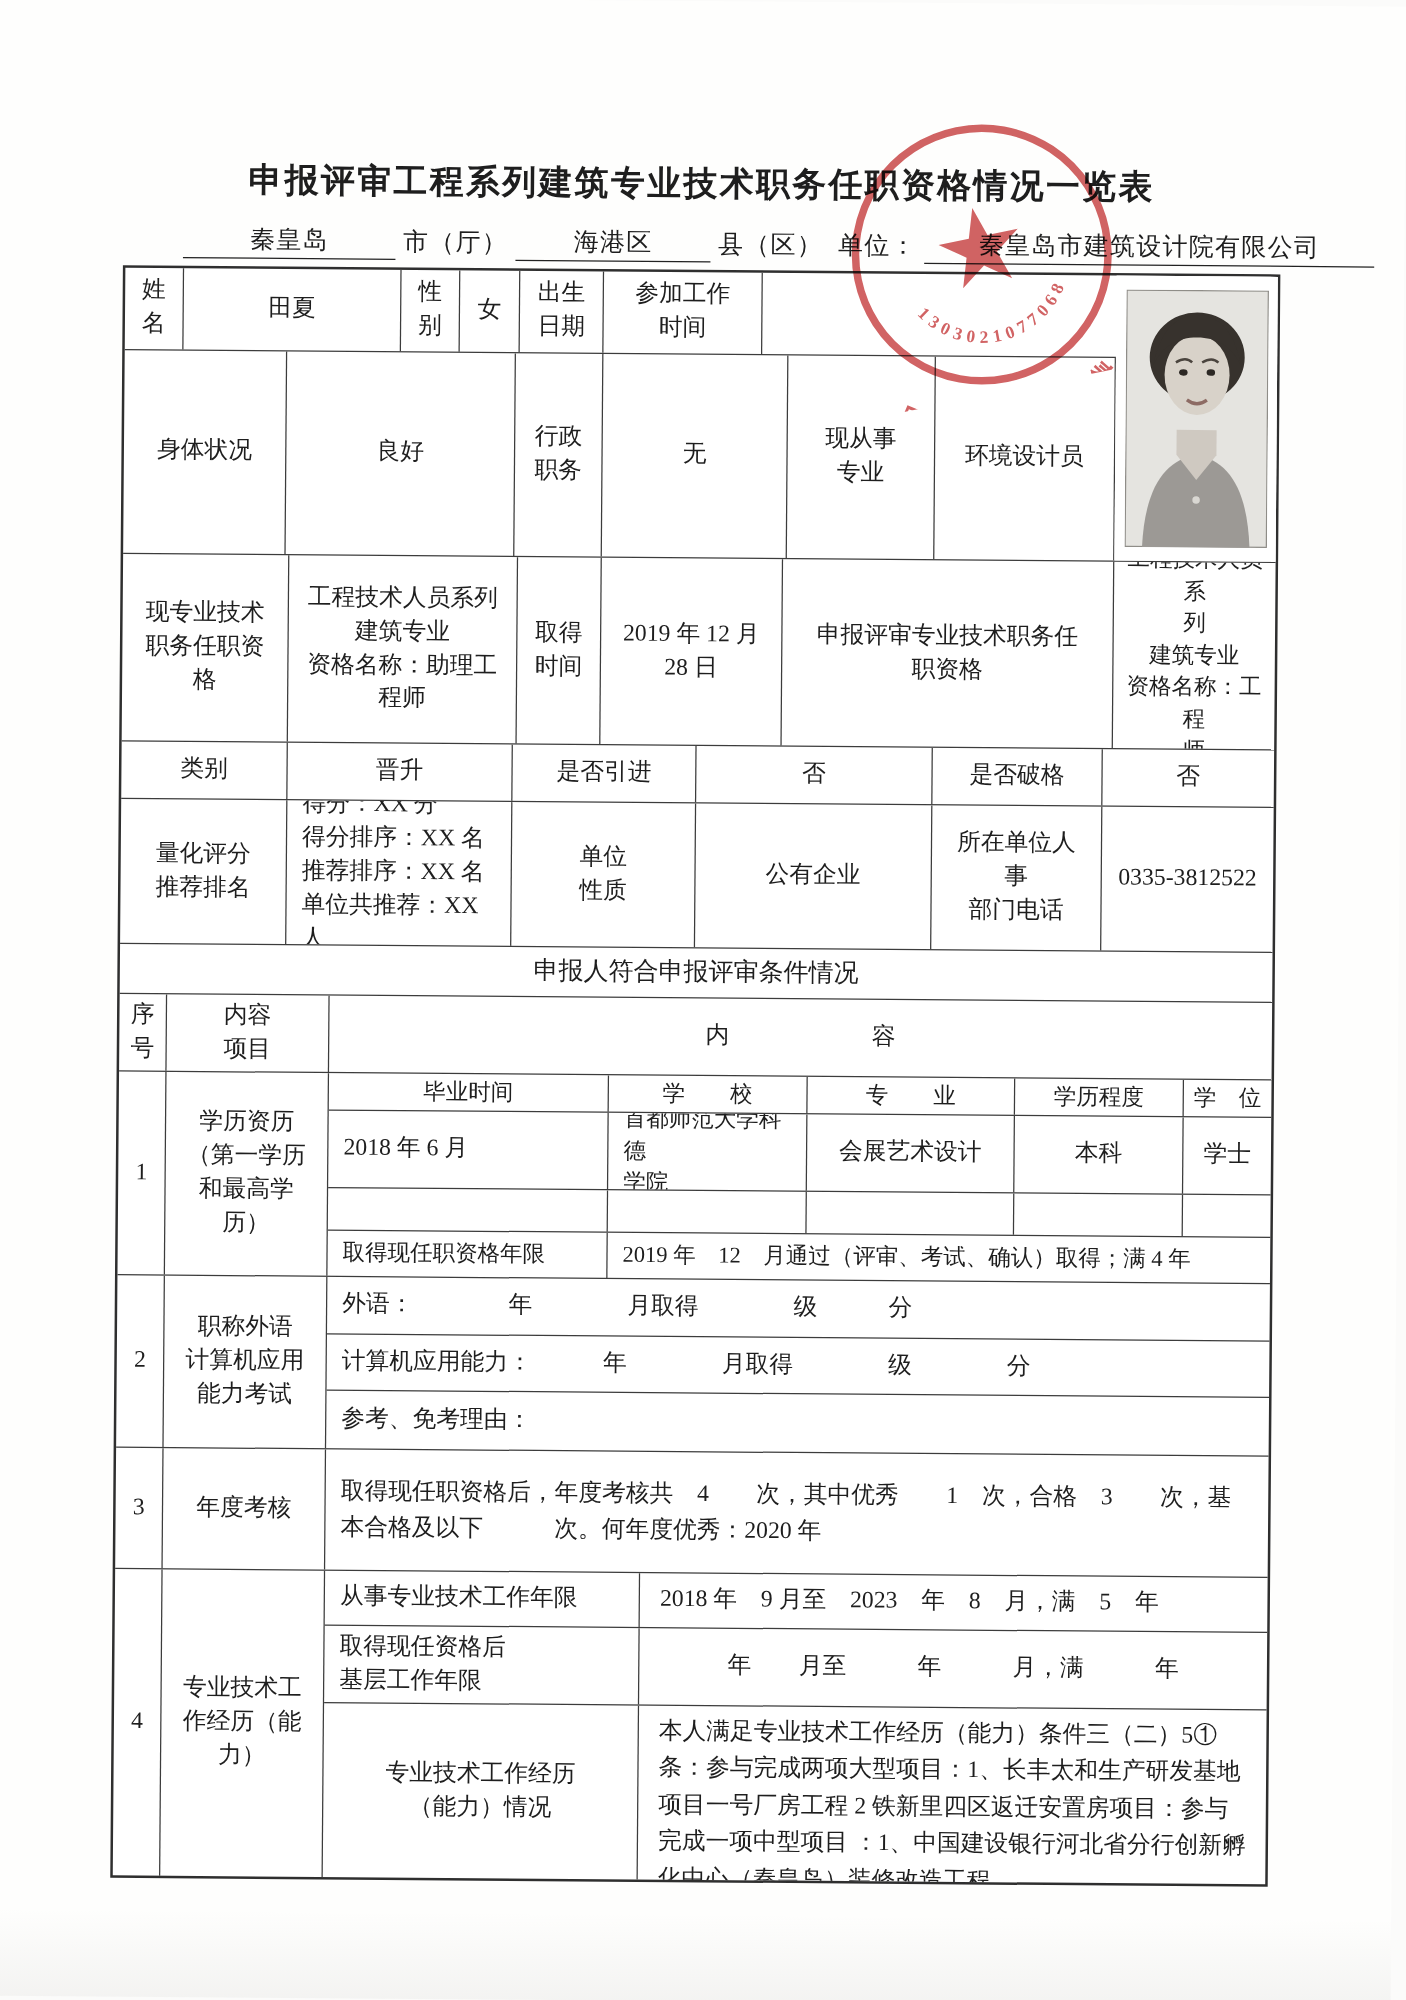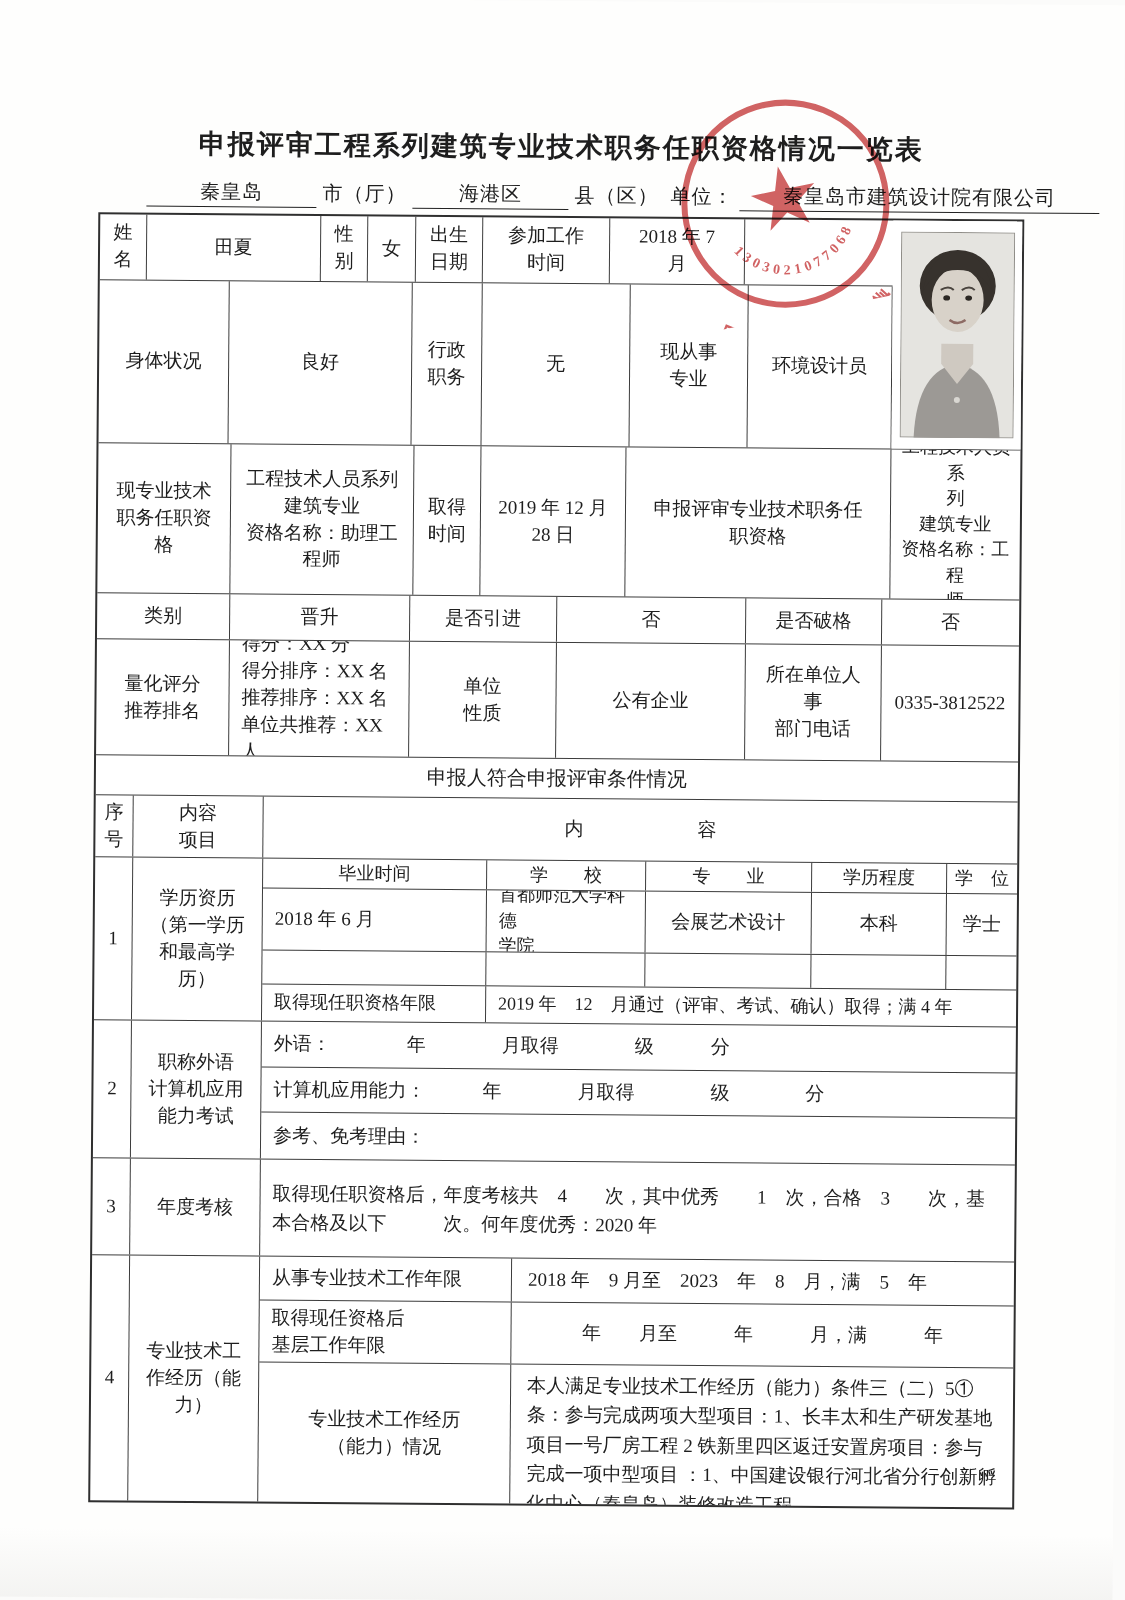--- a/index.html
+++ b/index.html
@@ -60,22 +60,20 @@
           <div class="c" style="width:47px">姓
 名</div>
           <div class="c" style="width:174px">田夏</div>
           <div class="c" style="width:47px">性
 别</div>
           <div class="c" style="width:48px">女</div>
           <div class="c" style="width:67px">出生
 日期</div>
           <div class="c" style="width:127px">参加工作
 时间</div>
-          <div class="c" style="width:135px">2018 年 7
-月</div>
         </div>
         <div class="r nb" style="height:163px">
           <div class="c" style="width:130px">身体状况</div>
           <div class="c" style="width:183px">良好</div>
           <div class="c" style="width:70px">行政
 职务</div>
           <div class="c" style="width:148px">无</div>
           <div class="c" style="width:118px">现从事
 专业</div>
           <div class="c" style="width:144px">环境设计员</div>

